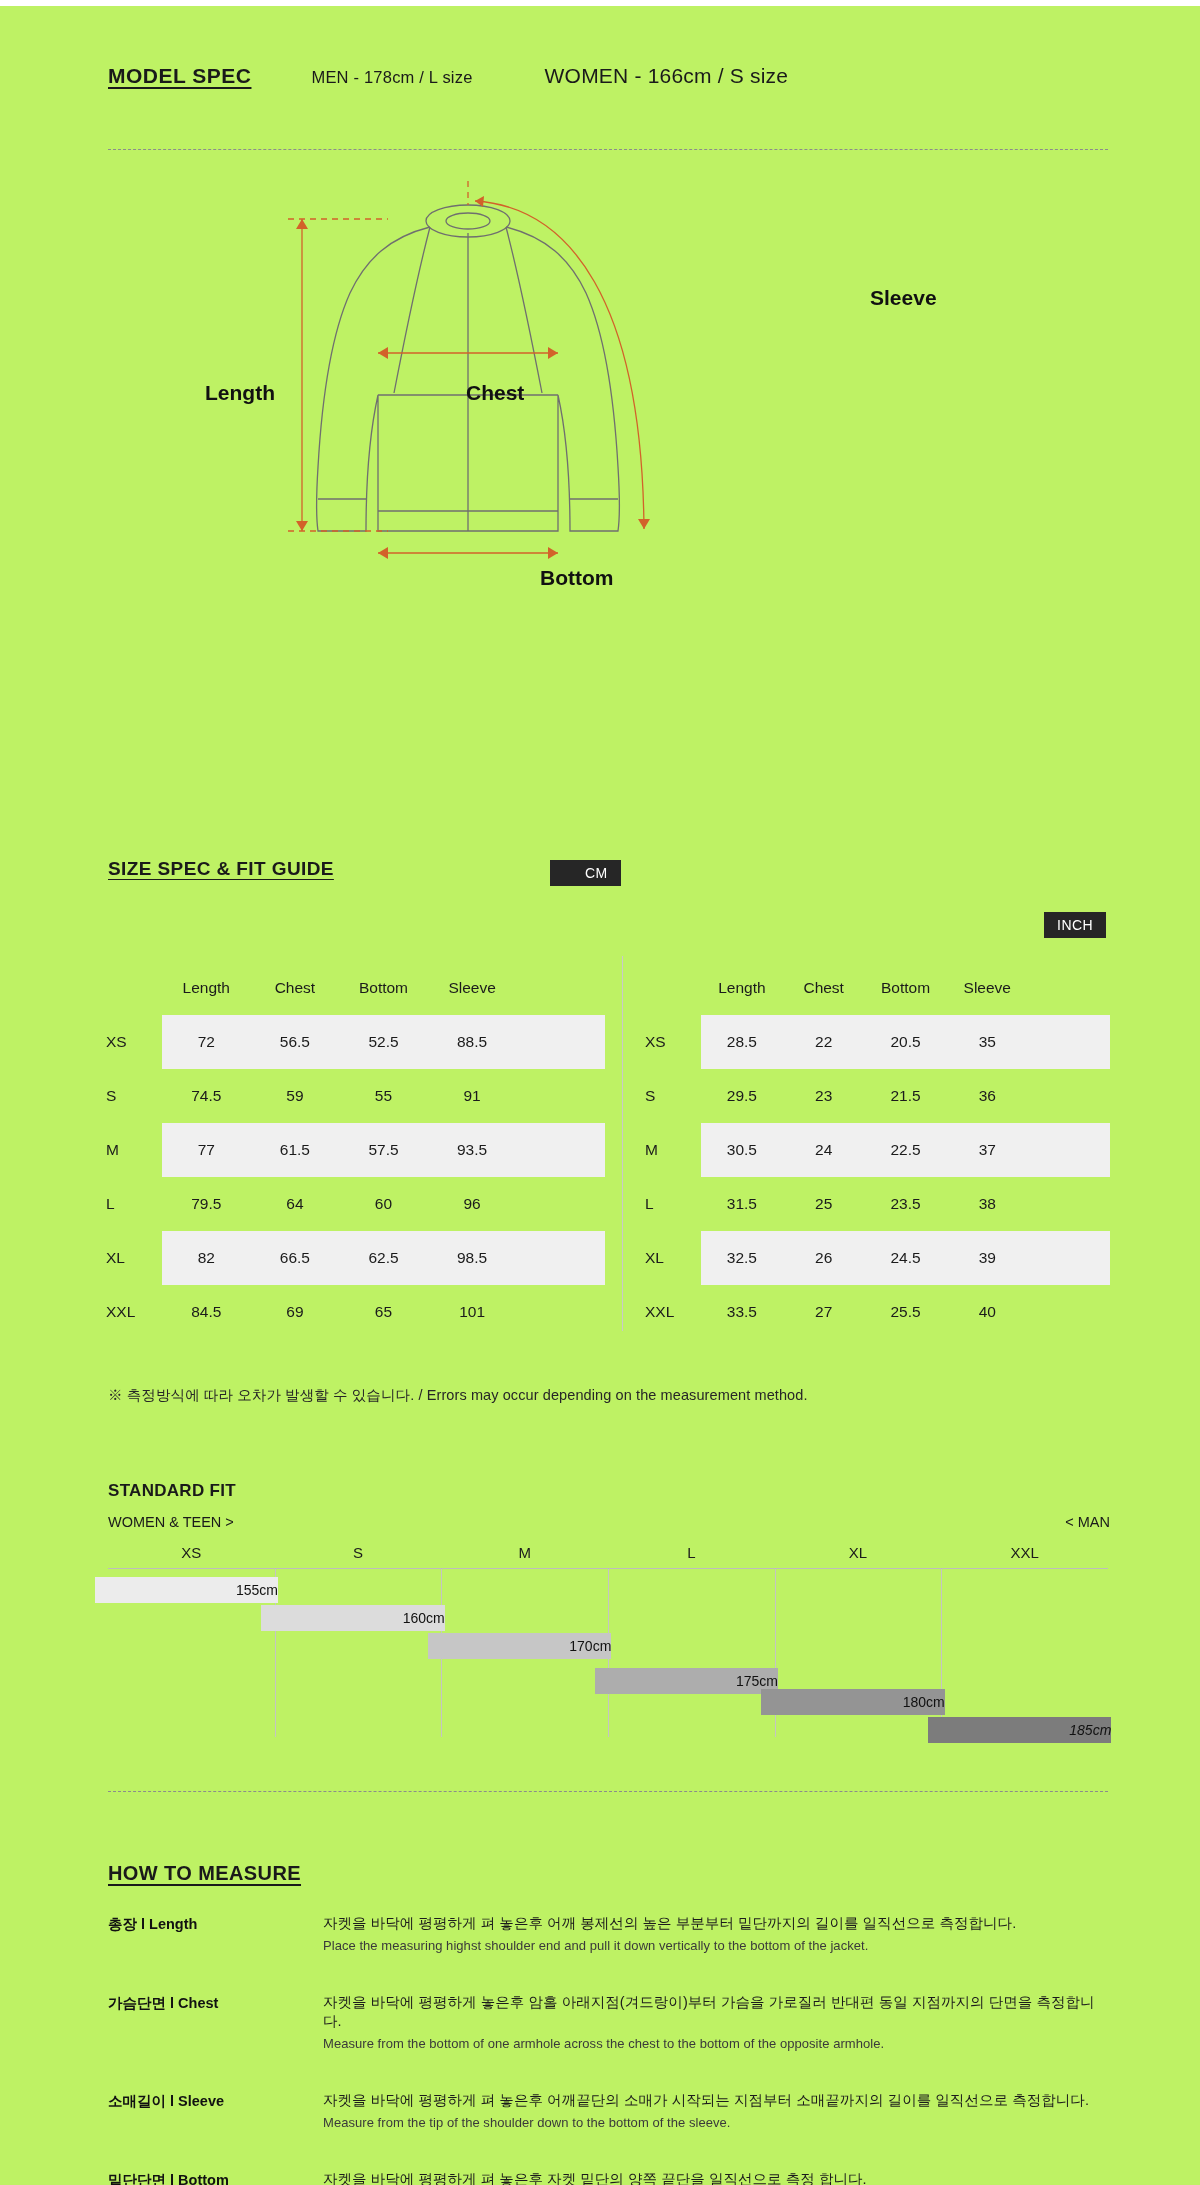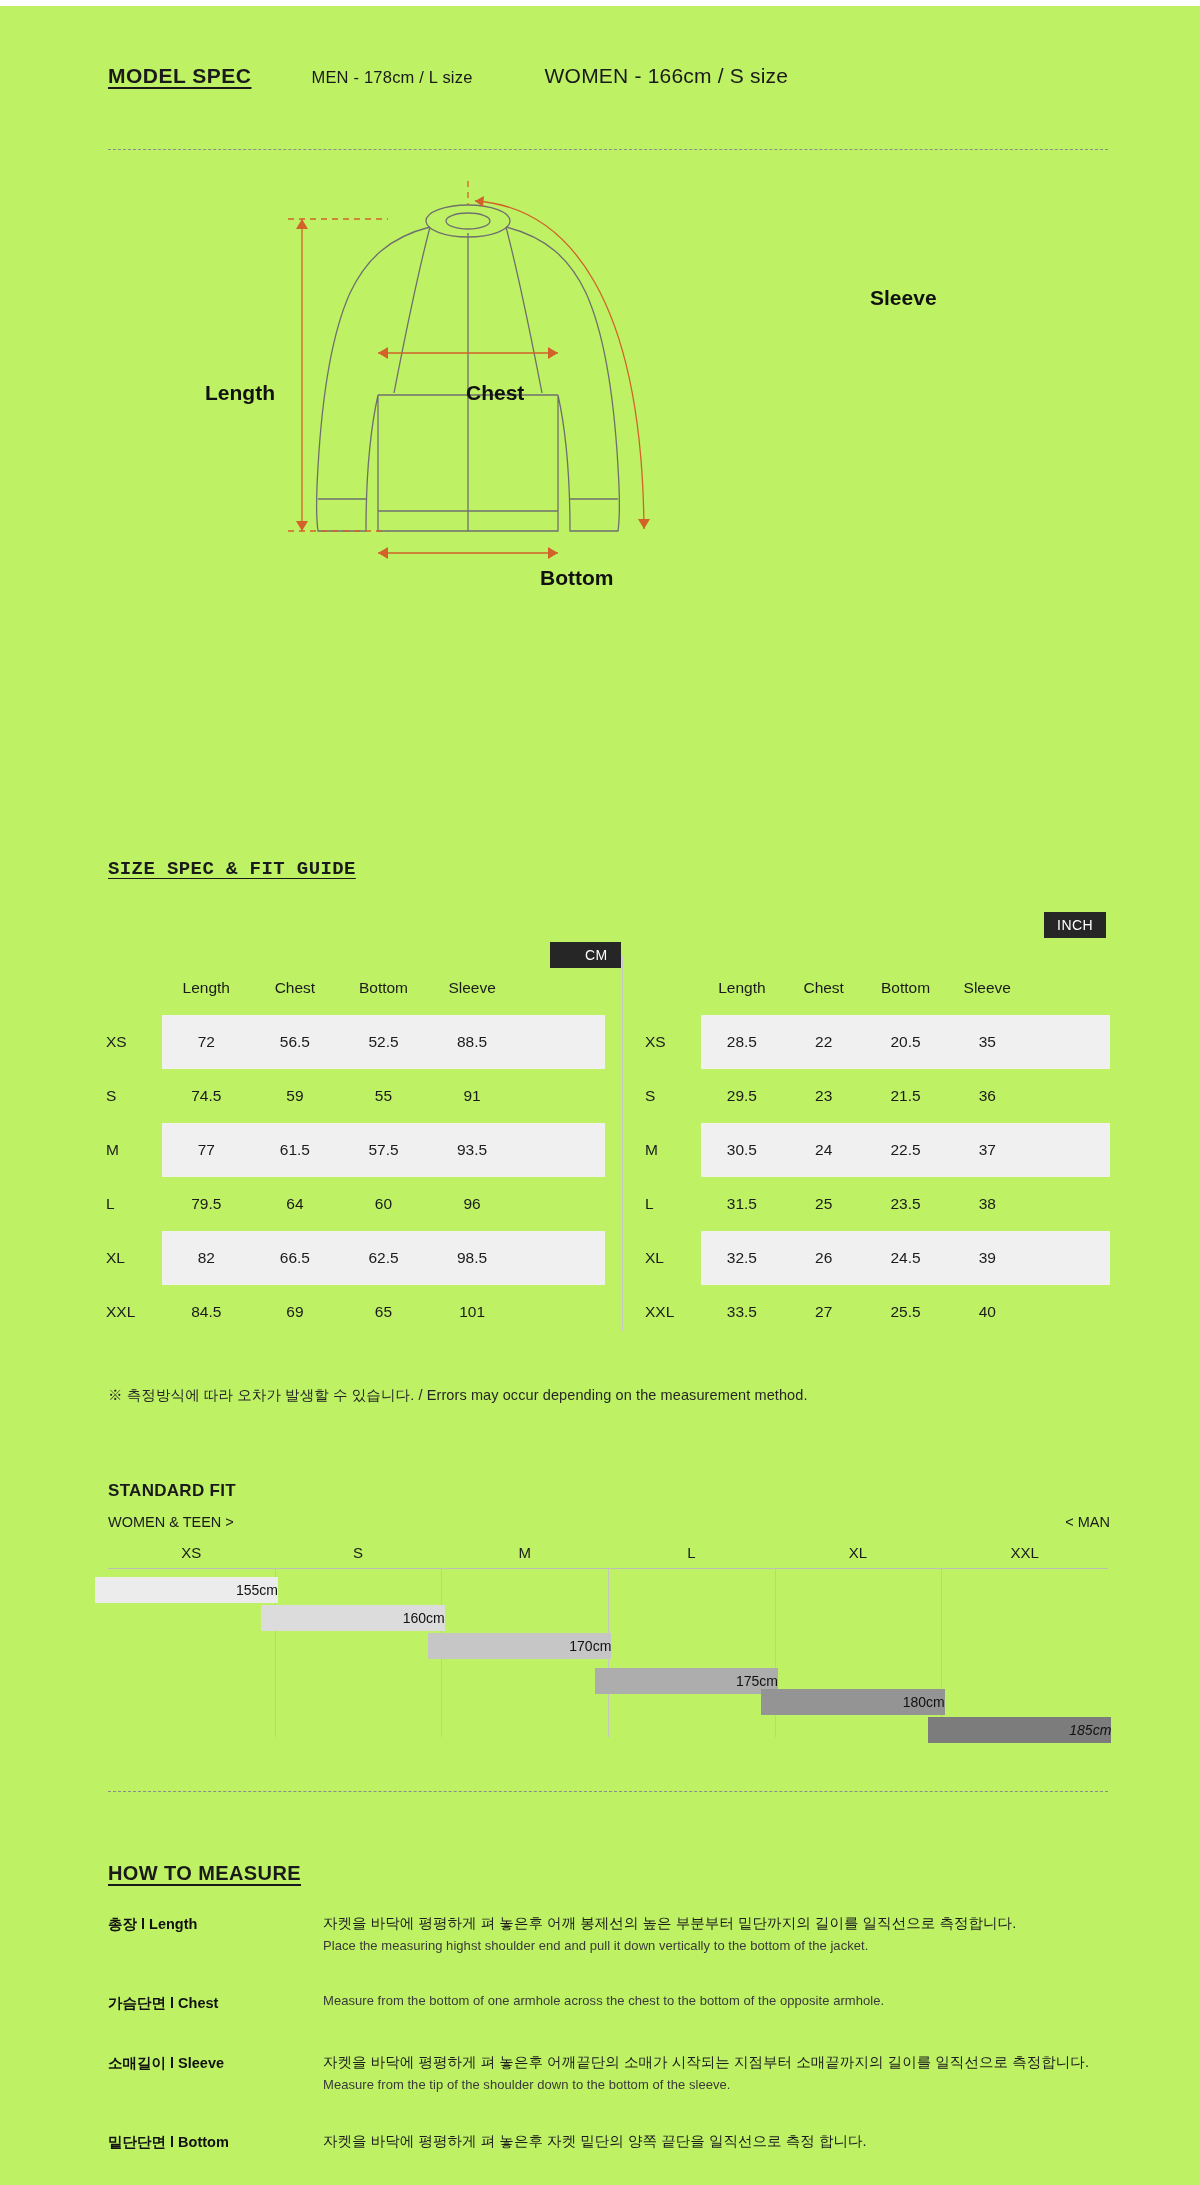--- a/index.html
+++ b/index.html
@@ -79,31 +79,31 @@
 
   
   .section-title {
     position: absolute;
     font-size: 19px;
     font-weight: bold;
     letter-spacing: 0.4px;
     text-decoration: underline;
     text-underline-offset: 4px;
   }
-  .size-spec-title { left: 108px; top: 852px; font-family: Liberation Mono, monospace; }
+  .size-spec-title { left: 108px; top: 852px; }
 
   .unit-badge {
     position: absolute;
     background: #262626;
     color: #fff;
     font-size: 14px;
     padding: 5px 13px;
     letter-spacing: 0.5px;
   }
-  .badge-cm { left: 550px; top: 936px; padding-left: 35px; }
+  .badge-cm { left: 550px; top: 854px; padding-left: 35px; }
   .badge-inch { left: 1044px; top: 906px; }
 
   .tables {
     position: absolute;
     left: 100px;
     top: 955px;
     width: 1010px;
     display: flex;
   }
   .table-half { width: 50%; position: relative; }
@@ -477,20 +477,21 @@
       <div class="htm-row">
         <div class="htm-label">총장 l Length</div>
         <div class="htm-desc">
           <div class="htm-kr">자켓을 바닥에 평평하게 펴 놓은후 어깨 봉제선의 높은 부분부터 밑단까지의 길이를 일직선으로 측정합니다.</div>
           <div class="htm-en">Place the measuring highst shoulder end and pull it down vertically to the bottom of the jacket.</div>
         </div>
       </div>
       <div class="htm-row">
         <div class="htm-label">가슴단면 l Chest</div>
         <div class="htm-desc">
+          <div class="htm-kr">자켓을 바닥에 평평하게 놓은후 암홀 아래지점(겨드랑이)부터 가슴을 가로질러 반대편 동일 지점까지의 단면을 측정합니다.</div>
           <div class="htm-en">Measure from the bottom of one armhole across the chest to the bottom of the opposite armhole.</div>
         </div>
       </div>
       <div class="htm-row">
         <div class="htm-label">소매길이 l Sleeve</div>
         <div class="htm-desc">
           <div class="htm-kr">자켓을 바닥에 평평하게 펴 놓은후 어깨끝단의 소매가 시작되는 지점부터 소매끝까지의 길이를 일직선으로 측정합니다.</div>
           <div class="htm-en">Measure from the tip of the shoulder down to the bottom of the sleeve.</div>
         </div>
       </div>

